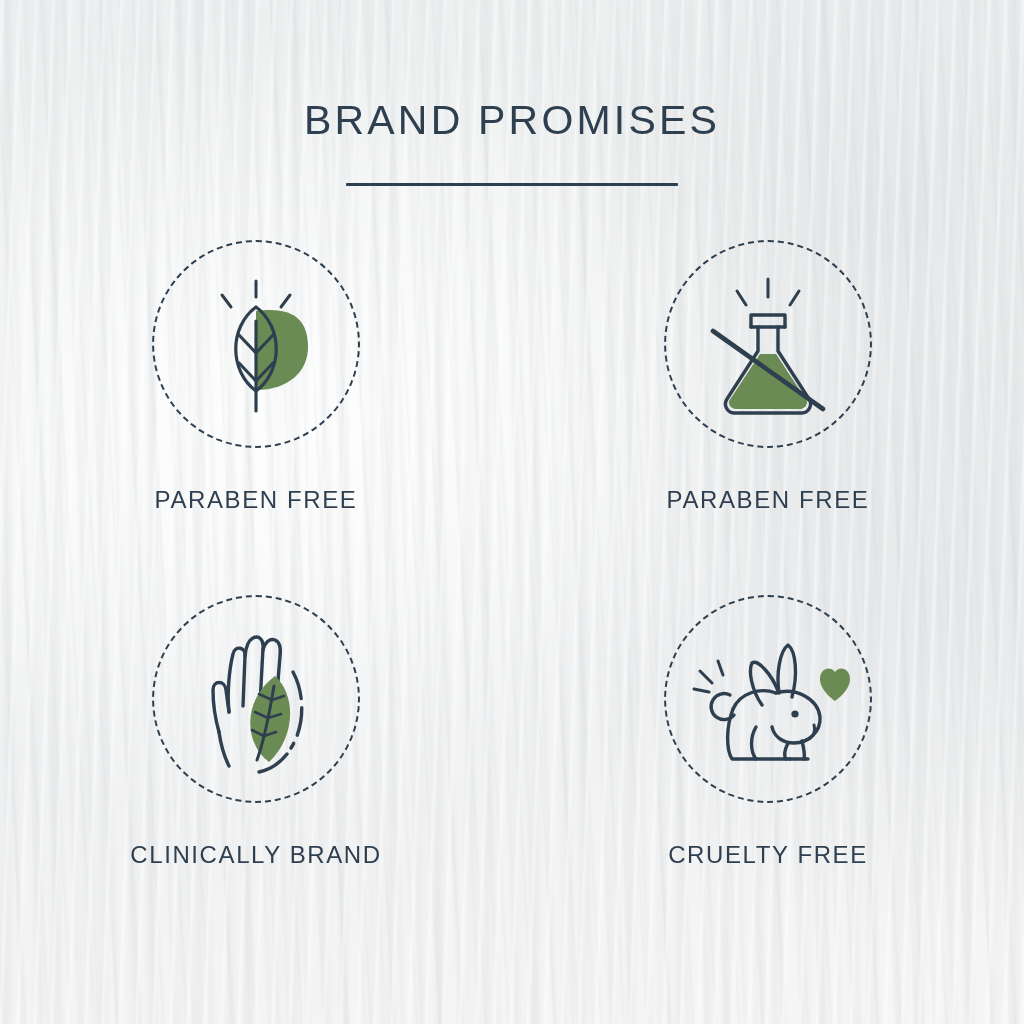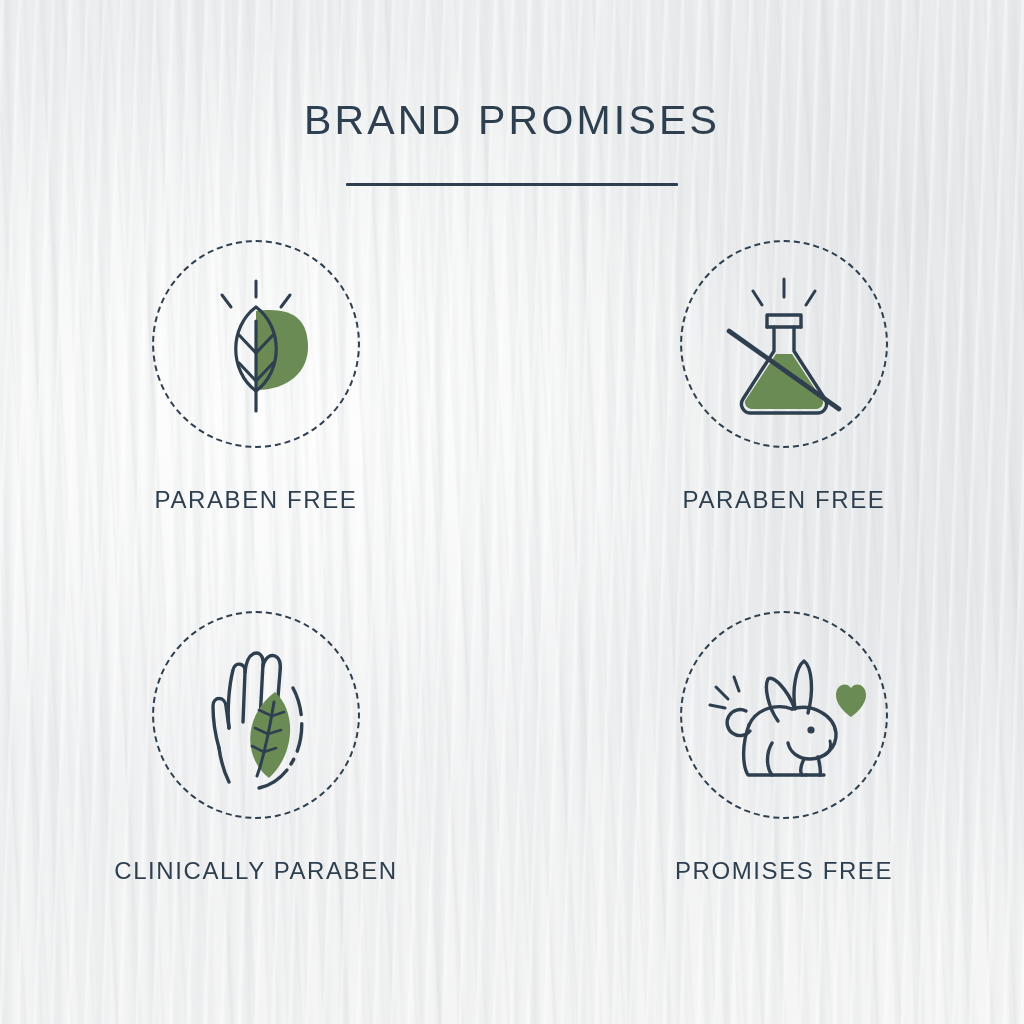--- a/index.html
+++ b/index.html
@@ -91,21 +91,20 @@
 
   
   #promise-grid {
     position: absolute;
     top: 240px;
     left: 0;
     width: 1024px;
     display: grid;
     grid-template-columns: 512px 512px;
     grid-template-rows: 355px 355px;
-    gap: 16px;
   }
   .promise-cell {
     display: flex;
     flex-direction: column;
     align-items: center;
     justify-content: flex-start;
   }
   .icon-circle {
     width: 208px;
     height: 208px;
@@ -198,21 +197,21 @@
           <path d="M116 140 C108 150 98 156 88 158" fill="none" stroke="#2e3f4f" stroke-width="3.4" stroke-linecap="round"></path>
 
           <path d="M104 62 C126 82 124 124 98 148 C72 128 72 86 104 62 Z" fill="#6b8b55"></path>
 
           <path d="M103 72 C99 96 94 124 86 146" fill="none" stroke="#2e3f4f" stroke-width="3" stroke-linecap="round"></path>
           <path d="M101 86 L88 80 M101 86 L113 82
                    M97 104 L84 98 M97 104 L110 100
                    M93 122 L81 116 M93 122 L105 118" fill="none" stroke="#2e3f4f" stroke-width="2.6" stroke-linecap="round"></path>
         </svg>
       </div>
-      <div class="promise-label">CLINICALLY PARABEN</div>
+      <div class="promise-label">CLINICALLY BRAND</div>
     </div>
 
     <div class="promise-cell">
       <div class="icon-circle">
         <svg width="180" height="180" viewBox="0 0 180 180">
 
           <line x1="22" y1="62" x2="34" y2="74" stroke="#2e3f4f" stroke-width="3" stroke-linecap="round"></line>
           <line x1="16" y1="80" x2="31" y2="83" stroke="#2e3f4f" stroke-width="3" stroke-linecap="round"></line>
           <line x1="40" y1="52" x2="45" y2="66" stroke="#2e3f4f" stroke-width="3" stroke-linecap="round"></line>
 
@@ -233,17 +232,17 @@
 
           <path d="M78 118 C72 128 72 142 78 150" fill="none" stroke="#2e3f4f" stroke-width="3.4" stroke-linecap="round"></path>
 
           <path d="M110 134 C106 142 106 147 108 150" fill="none" stroke="#2e3f4f" stroke-width="3.4" stroke-linecap="round"></path>
           <path d="M124 132 C126 140 127 146 126 150" fill="none" stroke="#2e3f4f" stroke-width="3.4" stroke-linecap="round"></path>
           <path d="M112 150 L130 150" fill="none" stroke="#2e3f4f" stroke-width="3.4" stroke-linecap="round"></path>
 
           <path d="M156 72 C156 62 166 58 171 65 C176 58 186 62 186 72 C186 84 171 94 171 94 C171 94 156 84 156 72 Z" fill="#6b8b55" transform="translate(-14,-2)"></path>
         </svg>
       </div>
-      <div class="promise-label">PROMISES FREE</div>
+      <div class="promise-label">CRUELTY FREE</div>
     </div>
 
   </div>
 </div>
 
 </body></html>

